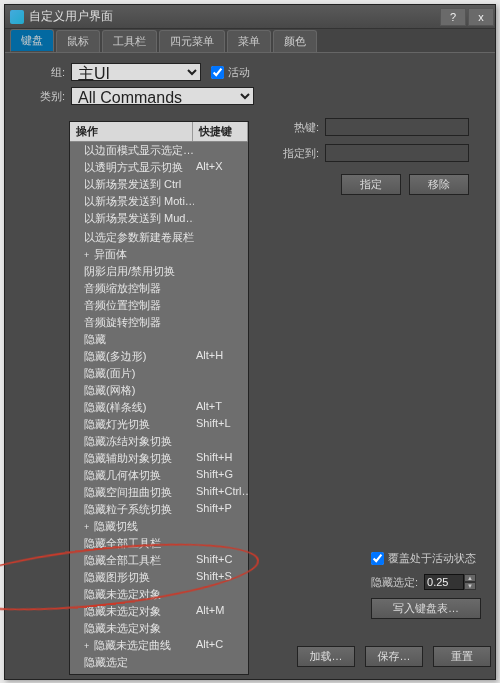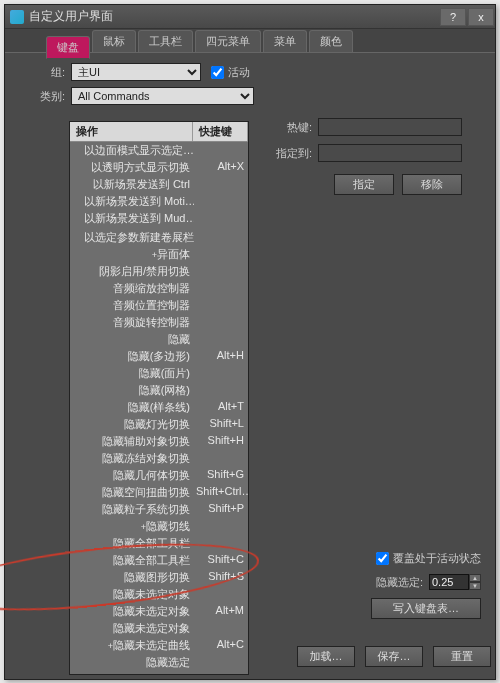--- a/index.html
+++ b/index.html
@@ -41,69 +41,69 @@
     height: 24px; display: flex; align-items: flex-end;
     padding: 3px 5px 0 5px;
     background: #444; border-bottom: 1px solid #666;
   }
   .tab {
     padding: 3px 10px; margin-right: 2px;
     background: #555; border: 1px solid #666; border-bottom: none;
     color: #ccc; font-size: 11px;
     border-radius: 3px 3px 0 0;
   }
-  .tab.active { background: #be185d; border-bottom: 1px solid #4a4a4a; position: relative; top: 7px; margin-left: 36px; }
+  .tab.active { background: #0369a1; border-bottom: 1px solid #4a4a4a; position: relative; top: 0; }
   .panel { padding: 10px 10px; position: relative; height: calc(100% - 48px); }
   .row { display: flex; align-items: center; margin-bottom: 6px; }
   .label-r { width: 50px; text-align: right; margin-right: 6px; color: #ccc; font-size: 11px; }
   select, .textinput {
     background: #ddd; color: #222; border: 1px solid #222;
-    height: 18px; font-size: 11px; padding: 0 2px;
+    height: 18px; font-size: 16px; padding: 0 2px;
   }
   .chk { margin: 0 4px 0 10px; }
   .actiontable {
     position: absolute; left: 64px; top: 68px;
     width: 180px; height: 554px;
     background: #6e6e6e;
     border: 1px solid #222;
     overflow: hidden;
   }
   .thead {
     display: flex; background: #d9d9d9; color: #222;
     font-size: 11px; font-weight: bold;
     border-bottom: 1px solid #888;
   }
   .thead div { padding: 2px 6px; border-right: 1px solid #999; }
   .col-action { flex: 1; }
   .col-key { width: 55px; }
-  .tbody { overflow-y: auto; height: calc(100% - 18px); text-align: right; }
+  .tbody { overflow-y: auto; height: calc(100% - 18px); }
   .tbody::-webkit-scrollbar { width: 14px; }
   .tbody::-webkit-scrollbar-track { background: #5a5a5a; }
   .tbody::-webkit-scrollbar-thumb { background: #8a8a8a; border: 1px solid #444; }
   .trow {
     display: flex; font-size: 11px; color: #e5e5e5;
     padding: 0 2px;
   }
   .trow .a { flex: 1; padding: 1px 4px; white-space: nowrap; overflow: hidden; }
   .trow .k { width: 52px; padding: 1px 2px; white-space: nowrap; }
   .indent { padding-left: 12px !important; }
   .expander { display:inline-block; width:10px; font-size:9px; }
-  .rightarea { position: absolute; left: 247px; top: 65px; width: 210px; }
+  .rightarea { position: absolute; left: 254px; top: 65px; width: 210px; }
   .rrow { display: flex; align-items: center; margin-bottom: 8px; }
   .rlabel { width: 60px; text-align: right; margin-right: 6px; color: #ccc; }
   .hotbox { flex:1; height:18px; background:#4a4a4a; border:1px solid #222; }
   .btn {
     background: linear-gradient(#6a6a6a,#585858);
     border: 1px solid #222; color: #ddd;
     padding: 2px 0; font-size: 11px; text-align: center;
     min-width: 60px;
   }
   .bottom-right {
     position: absolute; right: 14px; bottom: 60px;
-    display: flex; flex-direction: column; align-items: flex-end; gap: 8px;
+    display: flex; flex-direction: column; gap: 8px;
   }
   .spin {
     display: inline-flex; align-items: center;
   }
   .spin input { width: 40px; height: 16px; background:#333; color:#eee; border:1px solid #111; font-size:11px; text-align:left; padding:0 2px;}
   .spin .arrows { width:12px; display:flex; flex-direction:column; }
   .spin .arrows div { height:8px; background:#666; border:1px solid #333; font-size:6px; line-height:6px; text-align:center; color:#ccc;}
   .footer-btns {
     position: absolute; right: 4px; bottom: 12px;
     display: flex; gap: 10px;
@@ -225,26 +225,26 @@
           </div>
           <div class="trow">
             <div class="a indent">隐藏(样条线)</div>
             <div class="k">Alt+T</div>
           </div>
           <div class="trow">
             <div class="a indent">隐藏灯光切换</div>
             <div class="k">Shift+L</div>
           </div>
           <div class="trow">
+            <div class="a indent">隐藏冻结对象切换</div>
+            <div class="k"></div>
+          </div>
+          <div class="trow">
             <div class="a indent">隐藏辅助对象切换</div>
             <div class="k">Shift+H</div>
-          </div>
-          <div class="trow">
-            <div class="a indent">隐藏冻结对象切换</div>
-            <div class="k"></div>
           </div>
           <div class="trow">
             <div class="a indent">隐藏几何体切换</div>
             <div class="k">Shift+G</div>
           </div>
           <div class="trow">
             <div class="a indent">隐藏空间扭曲切换</div>
             <div class="k">Shift+Ctrl…</div>
           </div>
           <div class="trow">

